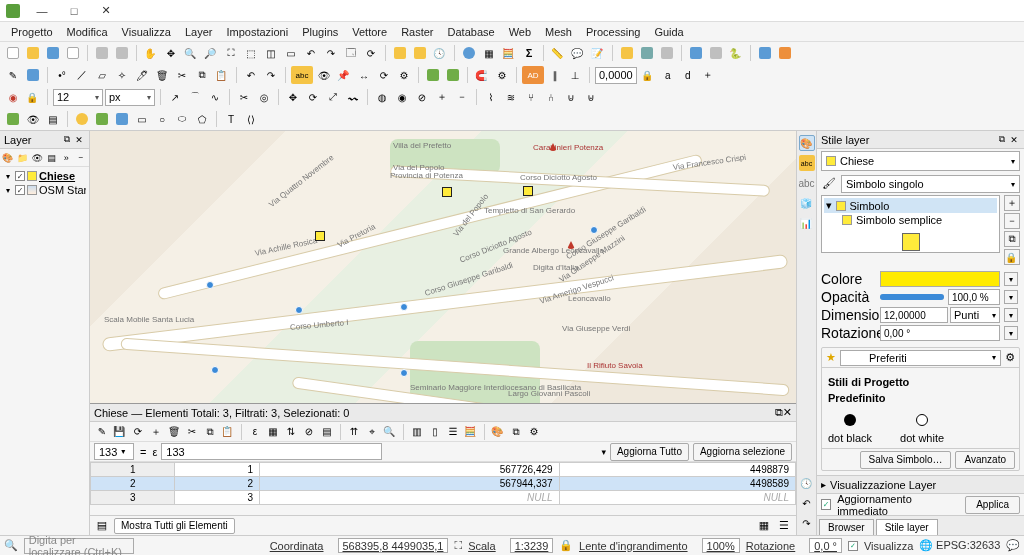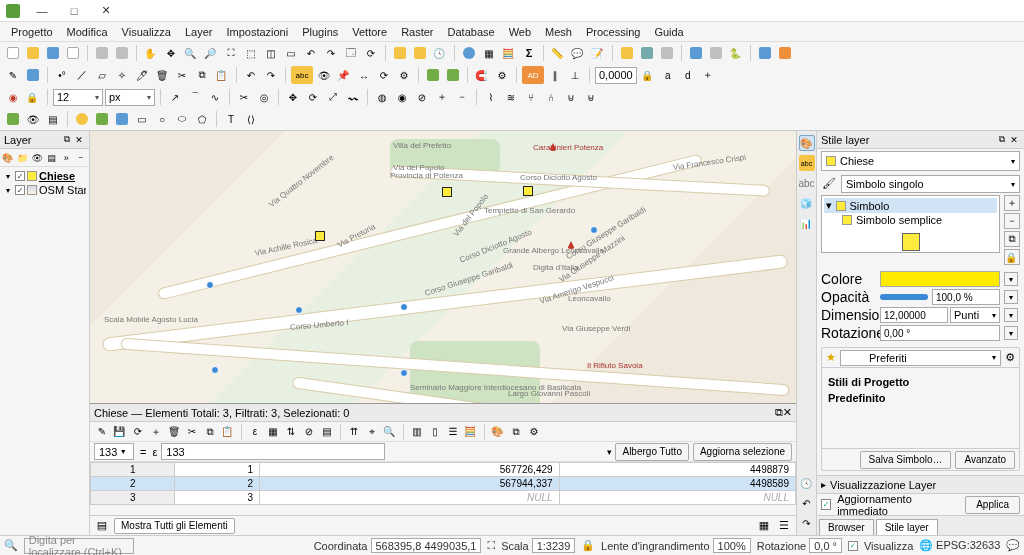--- a/index.html
+++ b/index.html
@@ -131,21 +131,21 @@
 
 
 .righttabs{height:20px;display:flex;align-items:flex-end;border-top:1px solid #ccc;background:#ececec;}
 .righttabs .tab{padding:2px 8px;font-size:10px;border:1px solid #aaa;border-bottom:none;background:#f5f5f5;margin-left:2px;}
 .righttabs .tab.active{background:#fff;}
 
 
 .bottombar{height:20px;background:#f5f5f5;border-top:1px solid #ccc;display:flex;align-items:center;padding:0 4px;gap:6px;font-size:10px;color:#333;}
 .bottombar .loc{width:110px;height:16px;border:1px solid #aaa;display:flex;align-items:center;padding:0 4px;color:#888;}
 .bottombar .sp{flex:1;}
-.bottombar .field{display:flex;align-items:center;gap:3px;}
+.bottombar .field{display:flex;align-items:center;gap:14px;text-decoration:underline;}
 .bottombar .val{height:15px;border:1px solid #aaa;background:#fff;padding:0 4px;display:flex;align-items:center;}
 .bottombar .chk{width:10px;height:10px;border:1px solid #888;background:#fff;display:flex;align-items:center;justify-content:center;font-size:7px;color:#2a7;}
 </style>
 </head>
 <body>
 
 <div class="titlebar">
   <span class="qicon"></span>
   <div class="winbtn">—</div>
   <div class="winbtn">□</div>
@@ -394,21 +394,21 @@
     <div class="mapcanvas">
       <div class="mapimg"></div>
       <div class="green" style="left:300px;top:8px;width:110px;height:35px"></div>
       <div class="green" style="left:320px;top:210px;width:130px;height:90px"></div>
       <div class="road" style="left:10px;top:165px;width:690px;height:14px;transform:rotate(-7deg)"></div>
       <div class="road" style="left:60px;top:90px;width:560px;height:12px;transform:rotate(-14deg)"></div>
       <div class="road" style="left:300px;top:44px;width:380px;height:12px;transform:rotate(3deg)"></div>
       <div class="road" style="left:30px;top:230px;width:670px;height:12px;transform:rotate(4deg)"></div>
       <div class="road" style="left:200px;top:280px;width:500px;height:12px;transform:rotate(8deg)"></div>
 
-      <div class="roadlabel" style="left:14px;top:184px">Scala Mobile Agosto Lucia</div>
+      <div class="roadlabel" style="left:14px;top:184px">Scala Mobile Santa Lucia</div>
       <div class="roadlabel" style="left:180px;top:70px;transform:rotate(-38deg)">Via Quattro Novembre</div>
       <div class="roadlabel" style="left:165px;top:118px;transform:rotate(-12deg)">Via Achille Rosica</div>
       <div class="roadlabel" style="left:248px;top:110px;transform:rotate(-28deg)">Via Pretoria</div>
       <div class="roadlabel" style="left:303px;top:32px">Via del Popolo</div>
       <div class="roadlabel" style="left:430px;top:42px">Corso Diciotto Agosto</div>
       <div class="roadlabel" style="left:365px;top:100px;transform:rotate(-52deg)">Via del Popolo</div>
       <div class="roadlabel" style="left:370px;top:125px;transform:rotate(-22deg)">Corso Diciotto Agosto</div>
       <div class="roadlabel" style="left:335px;top:158px;transform:rotate(-18deg)">Corso Giuseppe Garibaldi</div>
       <div class="roadlabel" style="left:477px;top:122px;transform:rotate(-32deg)">Corso Giuseppe Garibaldi</div>
       <div class="roadlabel" style="left:200px;top:192px;transform:rotate(-5deg)">Corso Umberto I</div>
@@ -480,21 +480,21 @@
       </div>
       <div class="exprrow">
         <div class="combo">
             <span>133</span>
           </div>
         <span class="eq">=</span>
         <span class="ab">ε</span>
         <input value="133" style="">
         <span style="flex:1"></span>
         <span style="font-size:9px">▾</span>
-        <button>Albergo Tutto</button>
+        <button>Aggiorna Tutto</button>
         <button>Aggiorna selezione</button>
       </div>
       <div class="grid">
         <table>
           <tbody>
           <tr>
             <td class="rowh">1</td>
             <td>1</td>
             <td>567726,429</td>
             <td>4498879</td>
@@ -574,21 +574,21 @@
       <div class="propgrid">
         <label>Colore</label>
         <div class="swatch"></div>
         <div class="swatch-btn">▾</div>
 
         <label>Opacità</label>
         <div style="display:flex;align-items:center;gap:4px">
           <div class="slider" style="flex:1">
               <div class="fill" style="width:100%"></div>
             </div>
-          <input type="text" style="width: 68px;" value="100,0 %">
+          <input type="text" style="width: 52px;" value="100,0 %">
         </div>
         <div class="swatch-btn">▾</div>
 
         <label>Dimensione</label>
         <div style="display:flex;gap:2px">
           <input type="text" style="flex: 1 1 0%;" value="12,00000">
           <div class="units" style="width:50px">
               <span>Punti</span>
             </div>
         </div>
@@ -603,20 +603,30 @@
         <div class="favhdr">
           <span class="star">★</span>
           <div class="combo symtypecombo" style="height:16px">
               <span>Preferiti</span>
             </div>
           <div class="swatch-btn">⚙</div>
         </div>
         <div class="favbody">
           <h4>Stili di Progetto</h4>
           <h4>Predefinito</h4>
+          <div class="favgrid">
+            <div class="favitem">
+                <span class="dot" style="background:#000"></span>
+                <span>dot black</span>
+              </div>
+            <div class="favitem">
+                <span class="dot" style="background:#fff;border:1.5px solid #000"></span>
+                <span>dot white</span>
+              </div>
+          </div>
 
         </div>
         <div class="favfoot">
           <button>Salva Simbolo…</button>
           <button>Avanzato</button>
         </div>
       </div>
 
       <div class="vizhdr">▸ <span>Visualizzazione Layer</span></div>
       <div class="applyrow">

